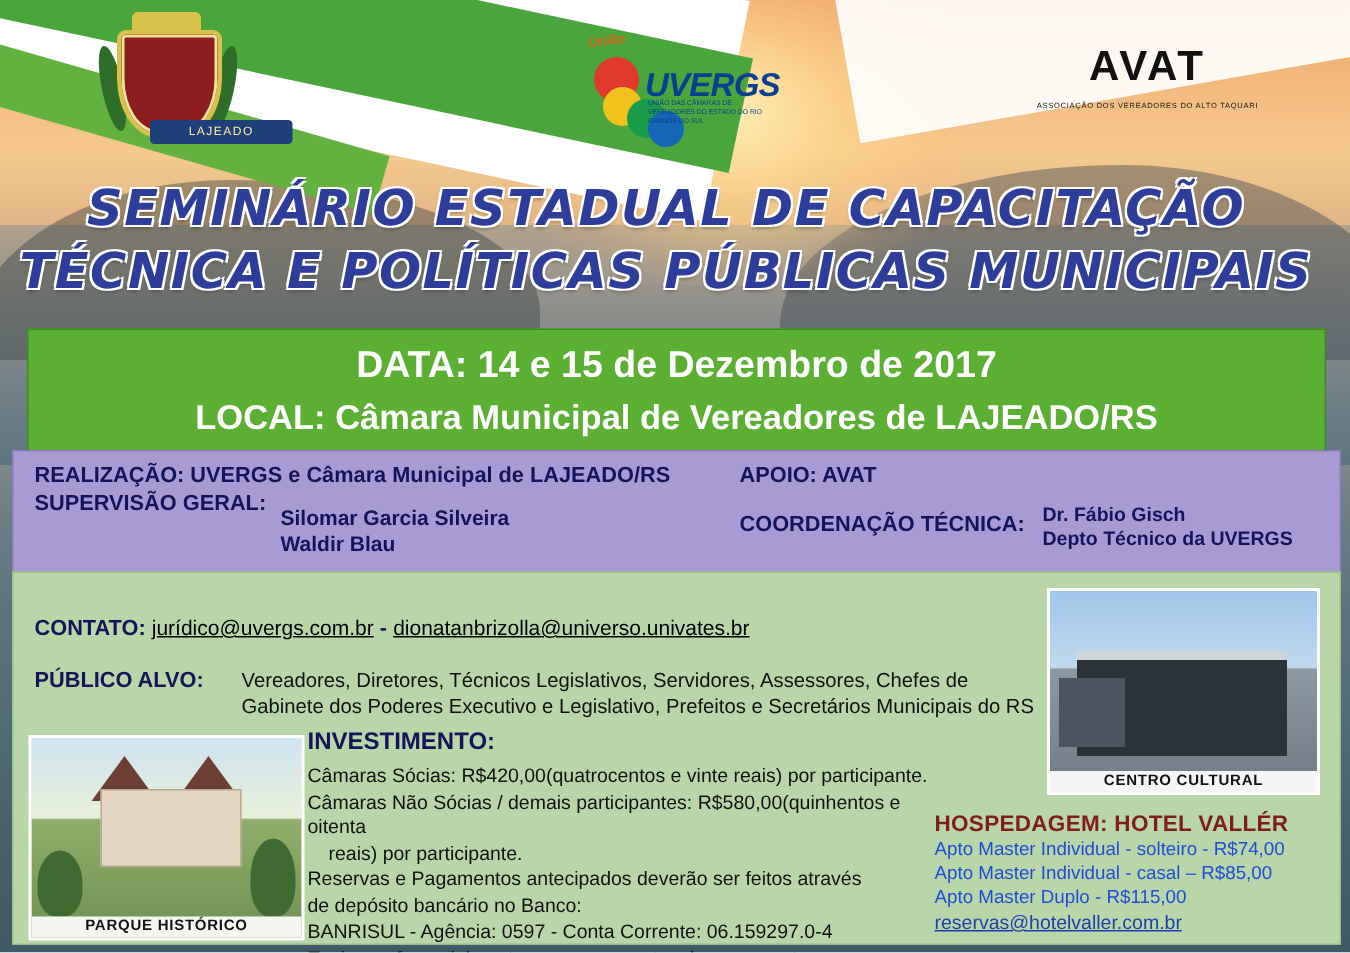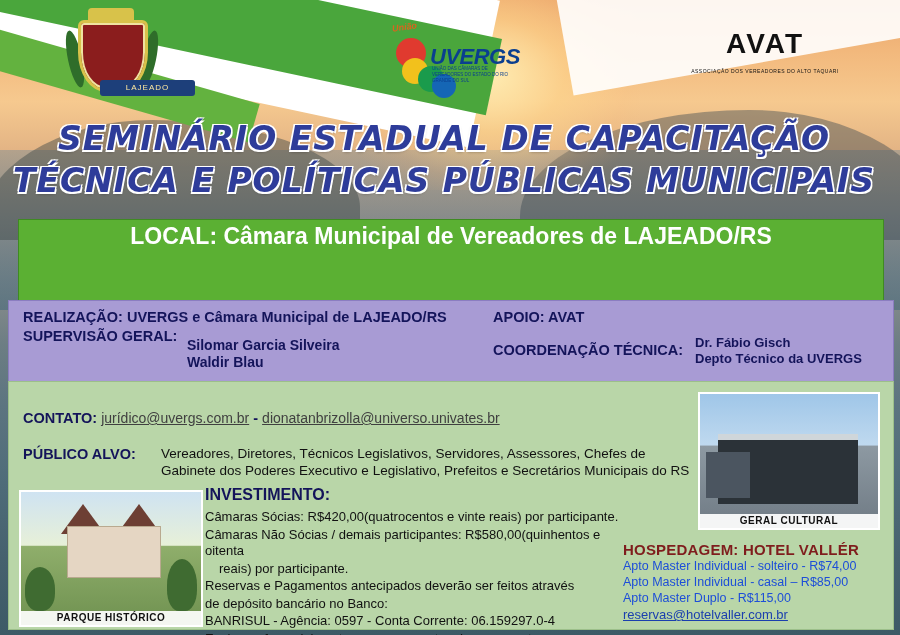--- a/index.html
+++ b/index.html
@@ -360,21 +360,21 @@
 
   .contato-row {
     position: absolute;
     left: 14px;
     top: 28px;
     font-size: 14.5px;
     font-weight: bold;
     color: #14145a;
   }
   .contato-row .mails {
-    color: #404040;
+    color: #000000;
     font-weight: normal;
     text-decoration: underline;
     font-size: 14px;
     text-align: center;
   }
   .publico-label {
     position: absolute;
     left: 14px;
     top: 64px;
     font-size: 14.5px;
@@ -560,20 +560,21 @@
     <div class="avat-text">AVAT</div>
     <div class="avat-sub">ASSOCIAÇÃO DOS VEREADORES DO ALTO TAQUARI</div>
   </div>
 
   <div class="title-block">
     <div class="title-line">SEMINÁRIO ESTADUAL DE CAPACITAÇÃO</div>
     <div class="title-line">TÉCNICA E POLÍTICAS PÚBLICAS MUNICIPAIS</div>
   </div>
 
   <div class="band-green">
+    <div class="l1">DATA: 14 e 15 de Dezembro de 2017</div>
     <div class="l2">LOCAL: Câmara Municipal de Vereadores de LAJEADO/RS</div>
   </div>
 
   <div class="band-purple">
     <div class="row1">REALIZAÇÃO: UVERGS e Câmara Municipal de LAJEADO/RS</div>
     <div class="dot-mark">.</div>
     <div class="apoio">APOIO: AVAT</div>
     <div class="sup-label">SUPERVISÃO GERAL:</div>
     <div class="sup-names">
       <div>Silomar Garcia Silveira</div>
@@ -627,16 +628,16 @@
       <div class="hosp-line">Apto Master Individual - solteiro - R$74,00</div>
       <div class="hosp-line">Apto Master Individual - casal – R$85,00</div>
       <div class="hosp-line">Apto Master Duplo - R$115,00</div>
       <div class="hosp-mail">reservas@hotelvaller.com.br</div>
     </div>
   </div>
 
   <div class="photo photo-centro" style="position:absolute; left:698px; top:392px;">
     <div class="bldg"></div>
     <div class="bldg2"></div>
-    <div class="caption">GERAL CULTURAL</div>
+    <div class="caption">CENTRO CULTURAL</div>
   </div>
 
 </div>
 
 </body></html>

